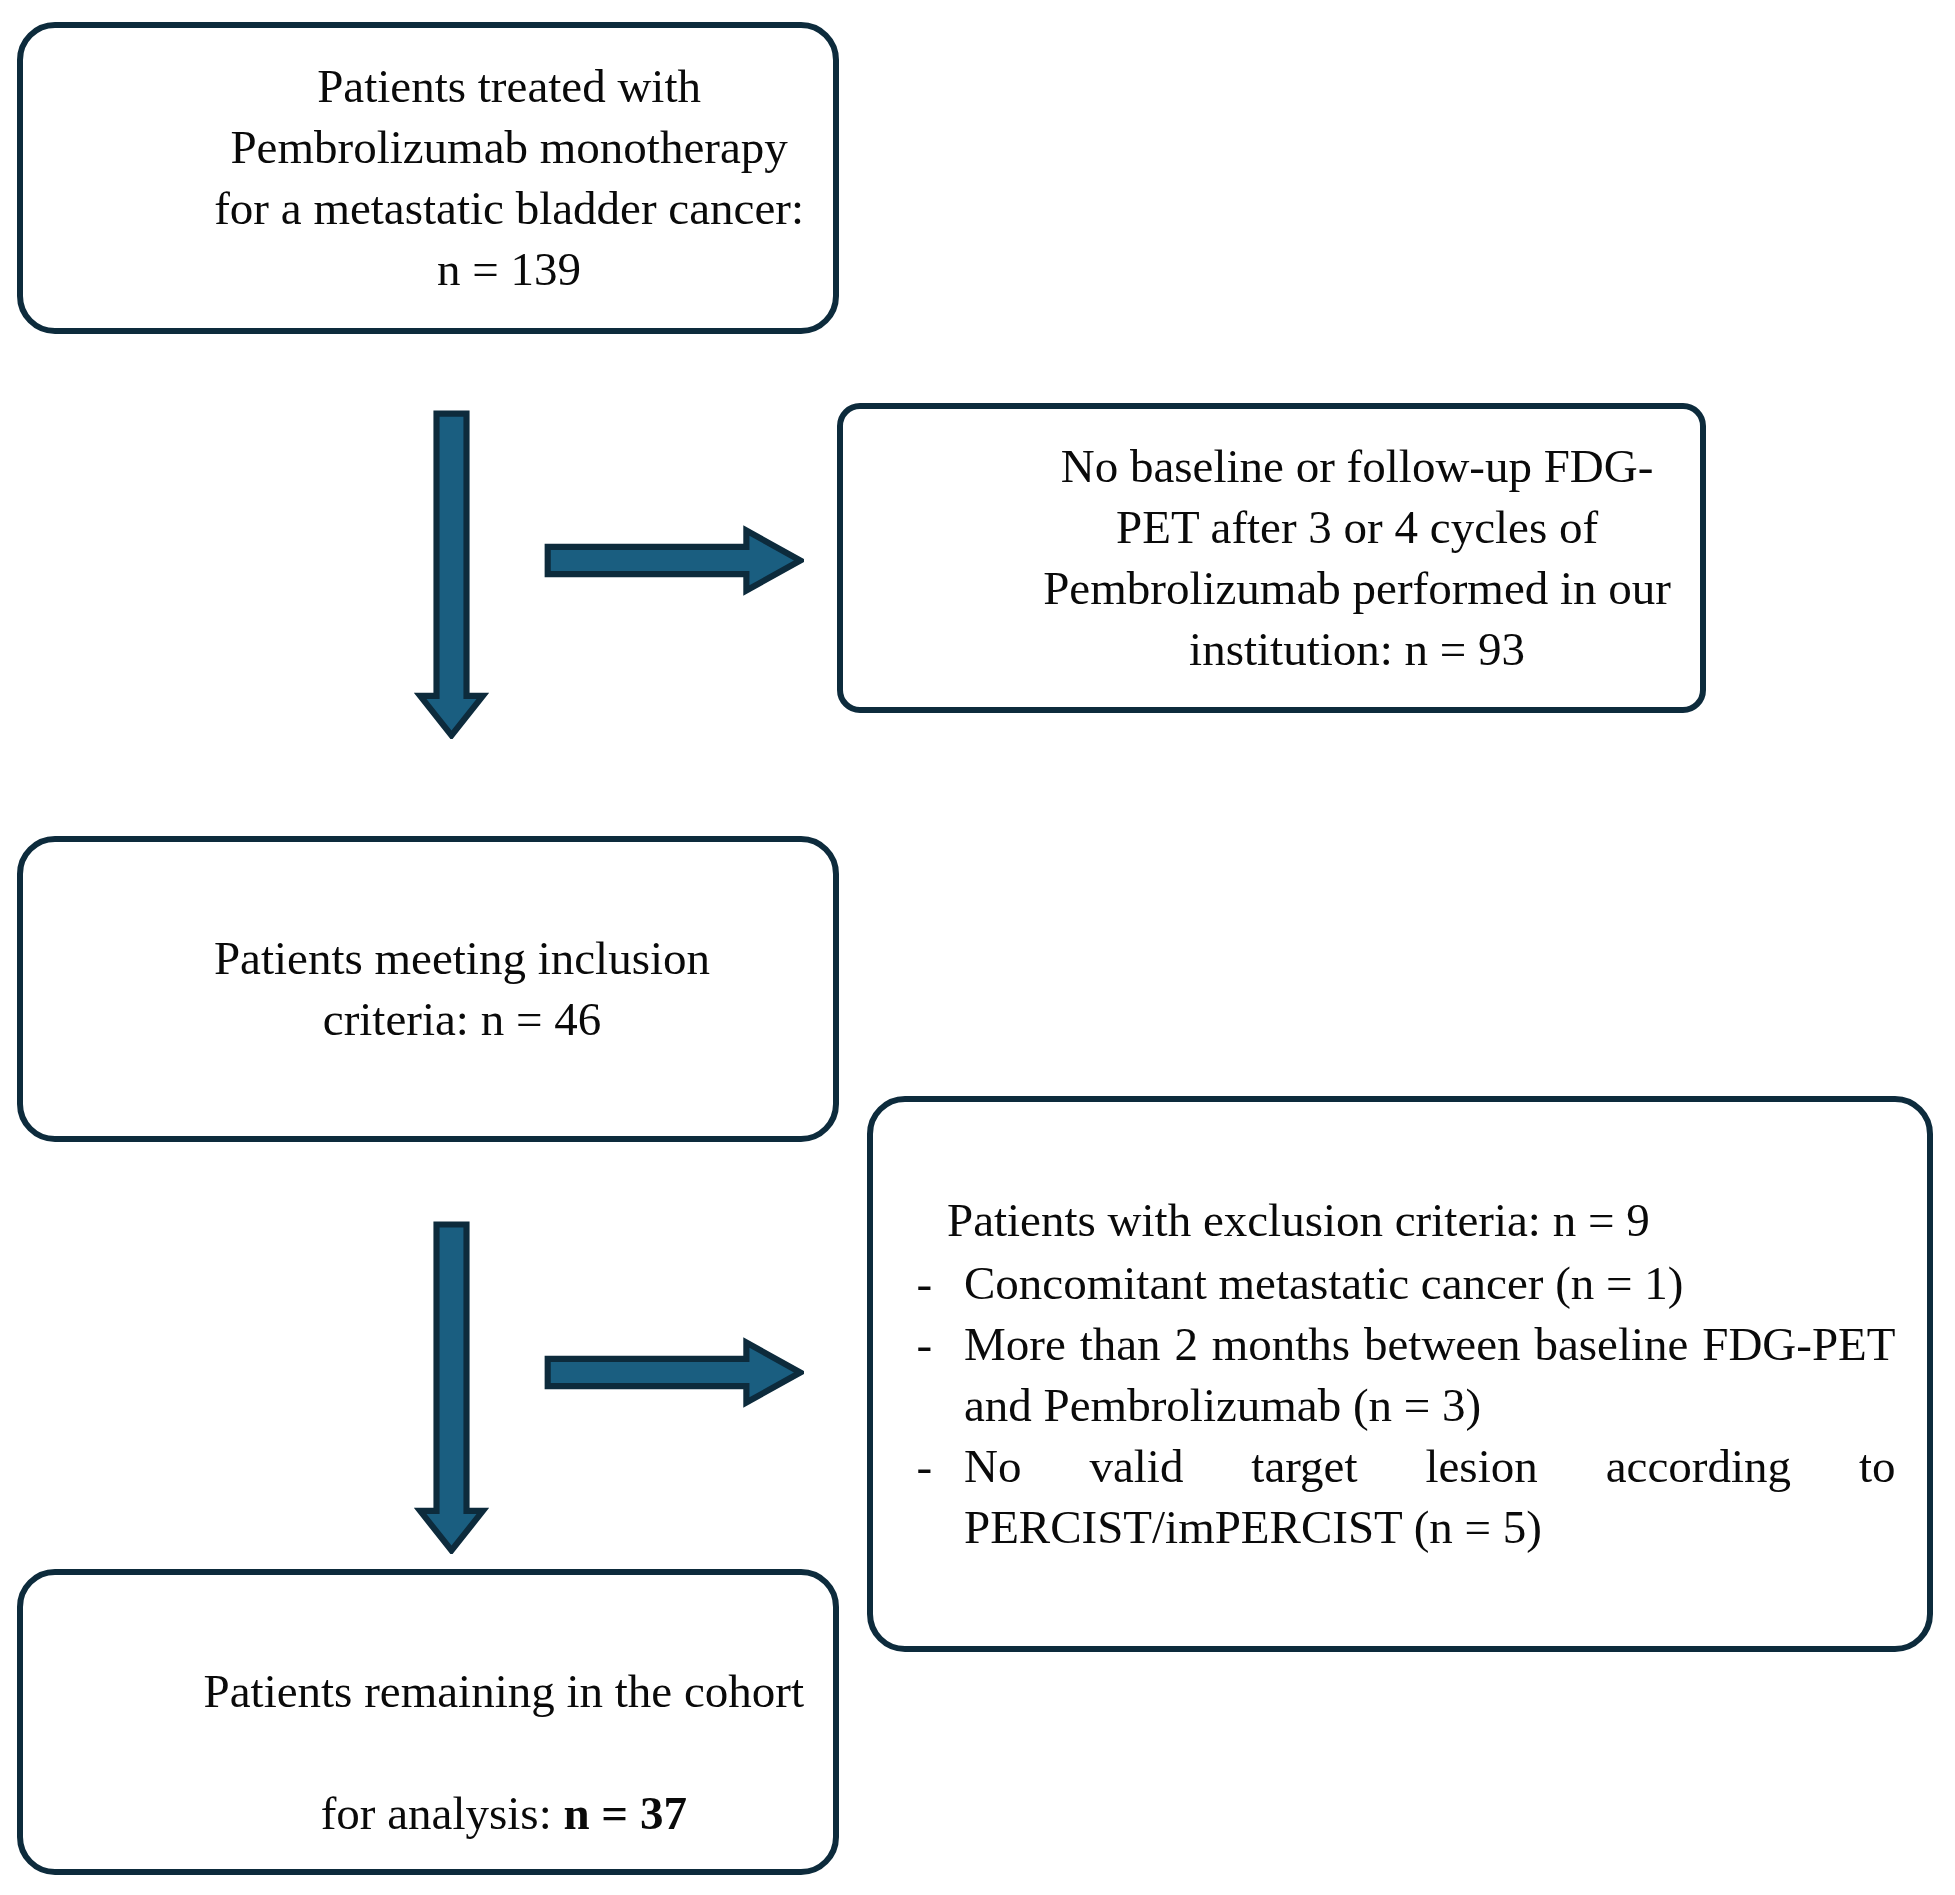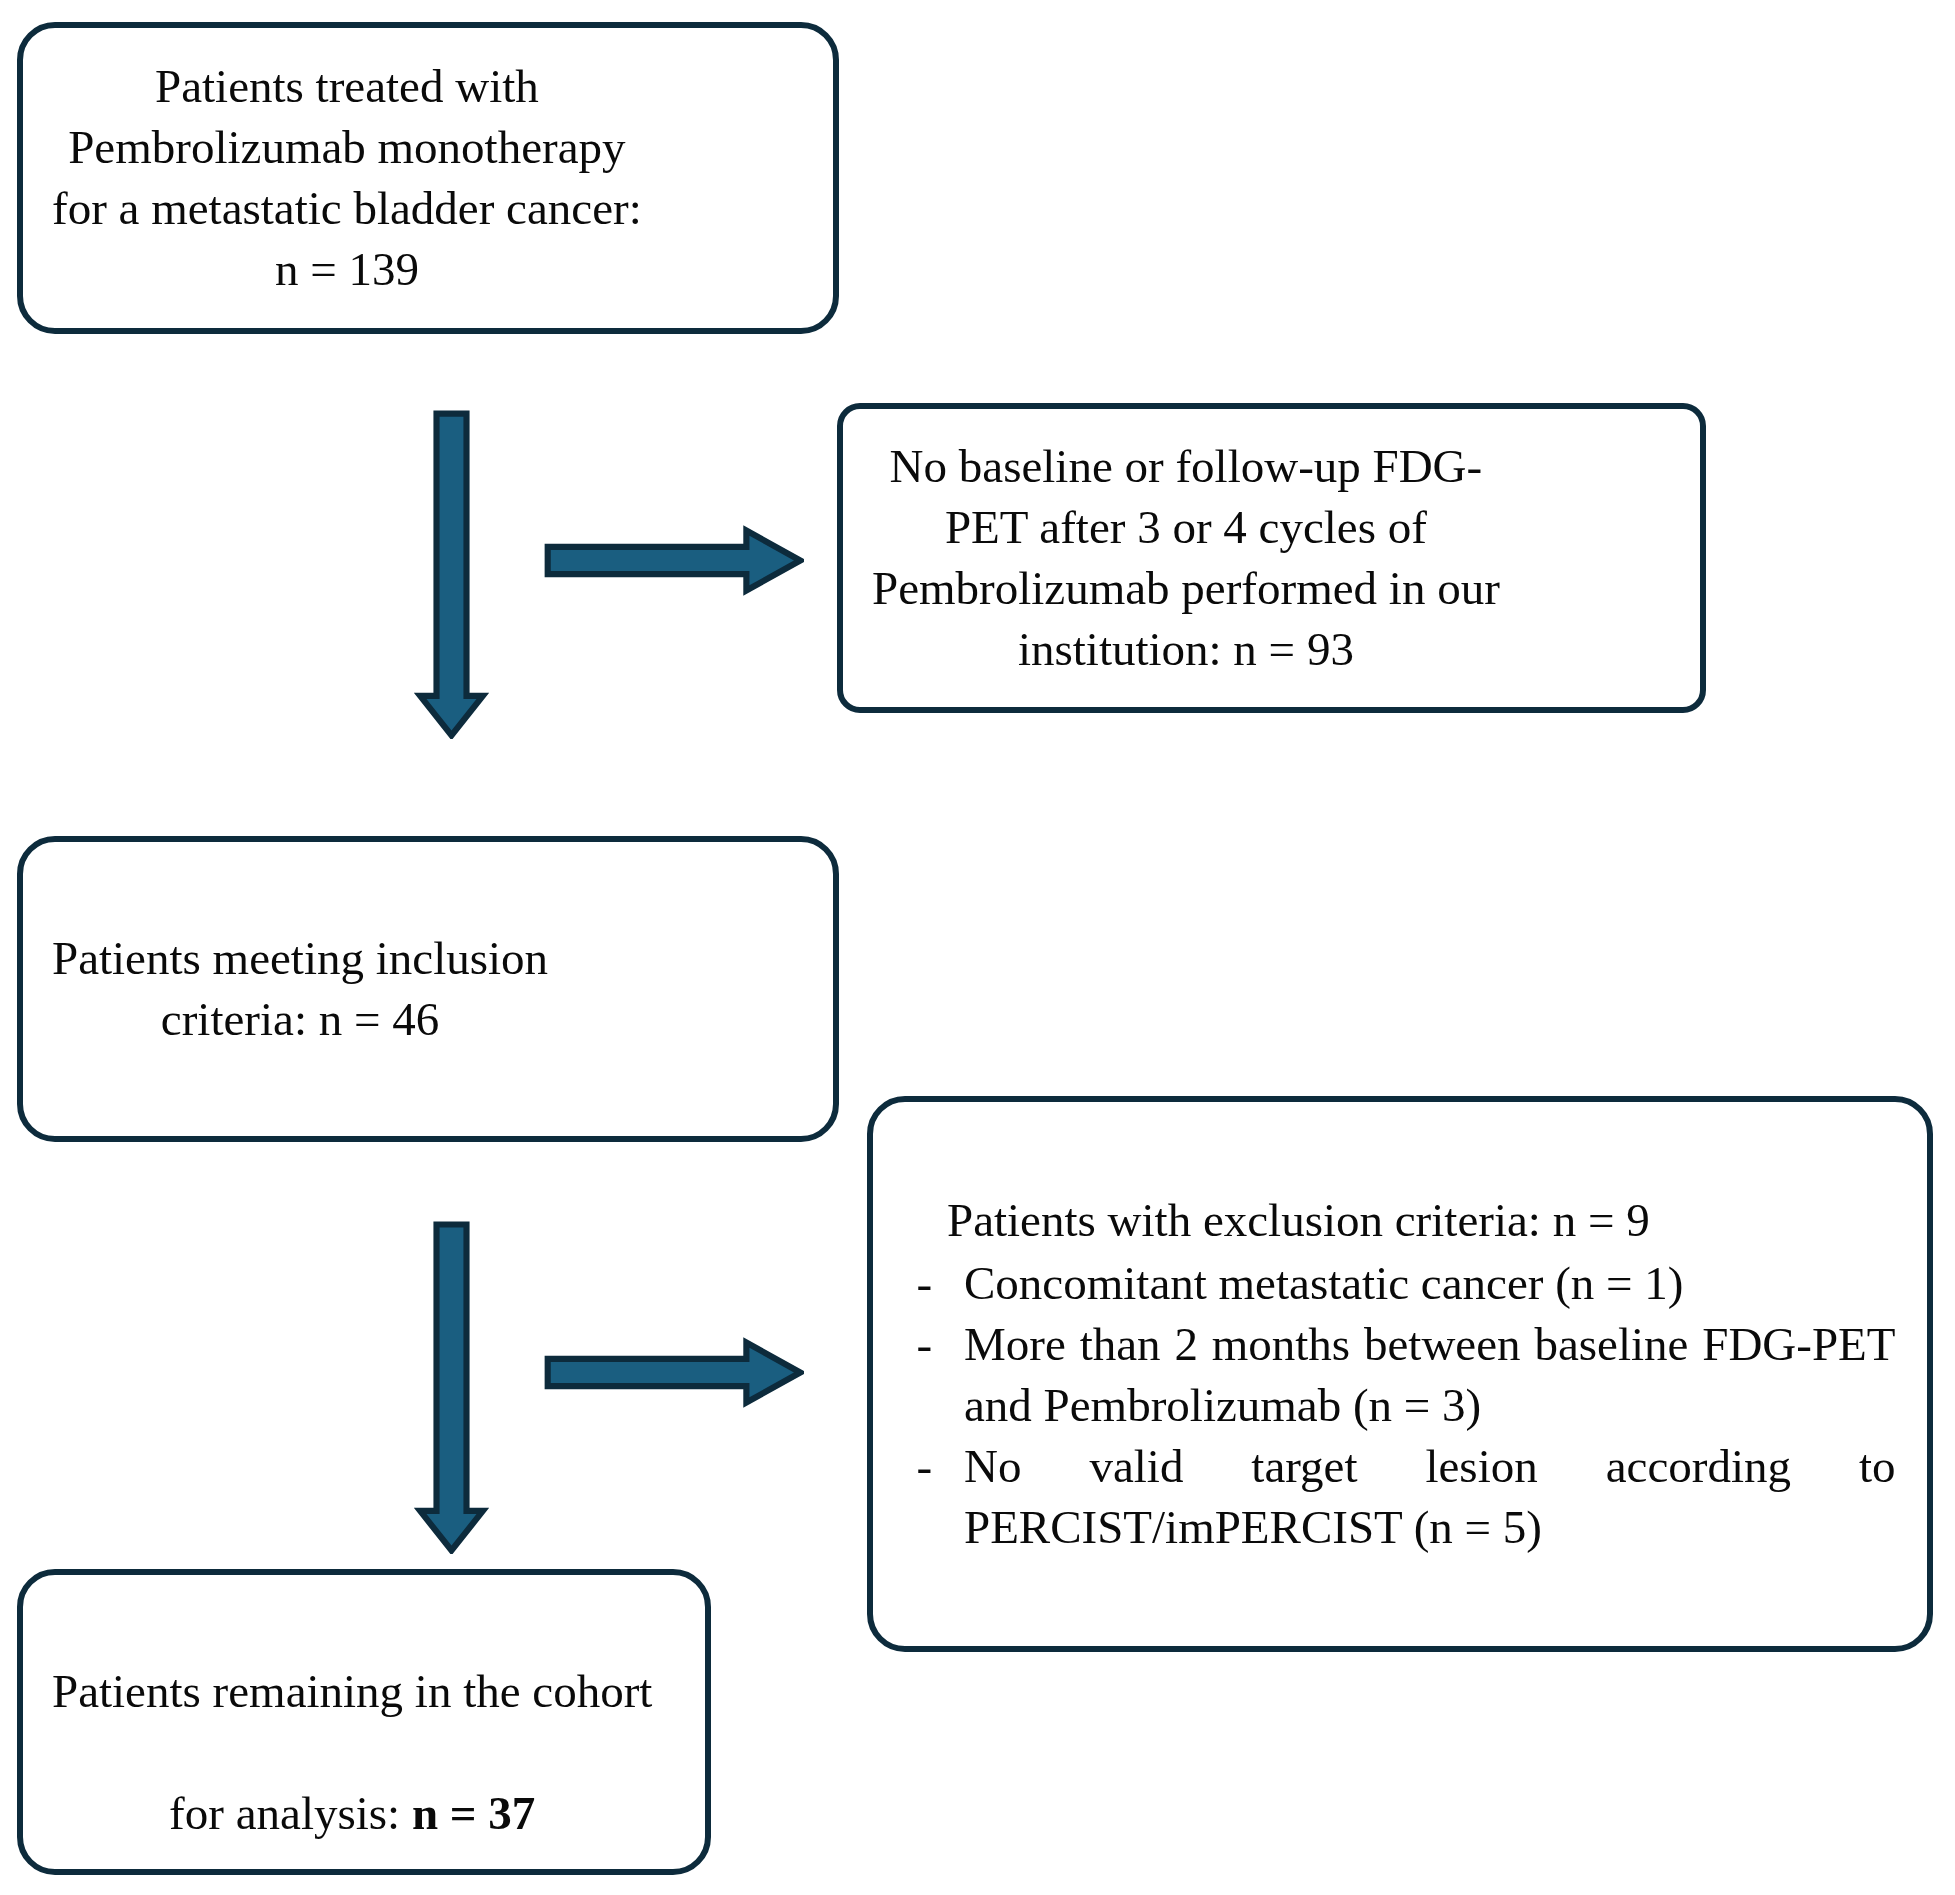--- a/index.html
+++ b/index.html
@@ -16,37 +16,37 @@
     overflow: hidden;
   }
   .flow-box {
     position: absolute;
     box-sizing: border-box;
     border: 6.2px solid #0d2b3c;
     border-radius: 38px;
     background: #ffffff;
     display: flex;
     align-items: center;
-    justify-content: flex-start;
+    justify-content: flex-end;
   }
   .box-text {
     font-size: 47px;
     line-height: 1.30;
     color: #0a0a0a;
     text-align: center;
     padding: 0 29px;
     white-space: pre-line;
   }
   
   #box-treated   { left: 17px;   top: 22px;   width: 822px; height: 312px; }
   #box-nopet     { left: 837px; top: 403px;  width: 869px; height: 310px; border-radius: 23px; }
   #box-inclusion { left: 17px;   top: 836px; width: 822px; height: 306px; }
   #box-exclusion { left: 867px; top: 1096px; width: 1066px; height: 556px;
                    align-items: center; justify-content: flex-start; }
-  #box-cohort    { left: 17px;   top: 1569px; width: 694px; height: 306px; }
+  #box-cohort    { left: 17px;   top: 1569px; width: 822px; height: 306px; }
 
   
   .excl-wrap {
     width: 100%;
     padding: 0 31.5px 0 38px;
     box-sizing: border-box;
   }
   .excl-head {
     font-size: 47px;
     line-height: 1.30;

